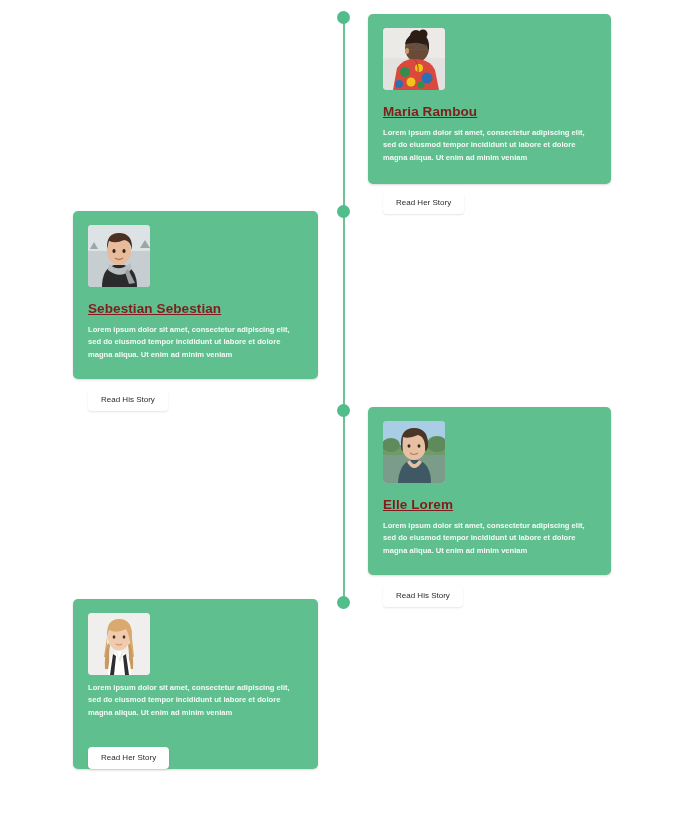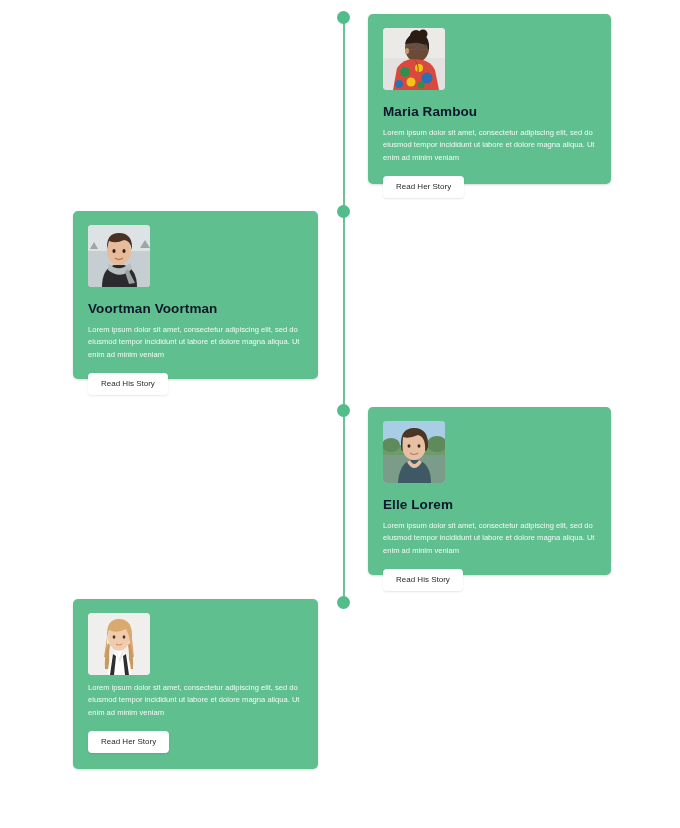--- a/index.html
+++ b/index.html
@@ -75,37 +75,38 @@
     overflow: hidden;
     position: relative;
     background: #dfdfe1;
   }
   .thumb svg { display: block; width: 62px; height: 62px; }
 
   .card h3 {
     margin: 14px 0 0 0;
     font-size: 13.5px;
     font-weight: bold;
-    color: #0f172a;
+    color: #7f1d1d;
     letter-spacing: 0.1px;
     line-height: 1.2;
+    text-decoration: underline;
   }
 
   .card p {
     margin: 7px 0 0 0;
     font-size: 7.6px;
     line-height: 1.62;
     color: #f2faf6;
     max-width: 212px;
-    font-weight: normal;
+    font-weight: bold;
   }
 
   .story-btn {
     display: inline-block;
-    margin-top: 12px;
+    margin-top: 28px;
     background: #ffffff;
     color: #2b2b2b;
     border: none;
     border-radius: 4px;
     padding: 7px 13px 7px 13px;
     font-size: 8px;
     font-family: "Liberation Sans", sans-serif;
     line-height: 1;
     cursor: pointer;
     box-shadow: 0 1px 2px rgba(0,0,0,0.10);
@@ -162,21 +163,21 @@
         <ellipse cx="31" cy="26" rx="12" ry="14" fill="#e8bb9b"></ellipse>
         <path d="M19 24 Q18 8 31 8 Q45 8 44 25 Q42 15 36 15 Q28 19 21 16 Z" fill="#4a3123"></path>
         <ellipse cx="26" cy="26" rx="1.6" ry="1.9" fill="#33241a"></ellipse>
         <ellipse cx="36" cy="26" rx="1.6" ry="1.9" fill="#33241a"></ellipse>
         <path d="M27 33 Q31 36 35 33" stroke="#b5785c" stroke-width="1.3" fill="none"></path>
         <path d="M14 62 Q14 44 26 40 L36 40 Q49 44 49 62 Z" fill="#2b2b2e"></path>
         <path d="M21 39 Q31 48 42 38 Q45 42 42 46 Q31 54 20 45 Z" fill="#b9bfc1"></path>
         <path d="M40 44 L47 58 L41 59 L37 47 Z" fill="#9ba2a4"></path>
       </svg>
     </div>
-    <h3>Voortman Voortman</h3>
+    <h3>Sebestian Sebestian</h3>
     <p>Lorem ipsum dolor sit amet, consectetur adipiscing elit, sed do eiusmod tempor incididunt ut labore et dolore magna aliqua. Ut enim ad minim veniam</p>
     <button class="story-btn">Read His Story</button>
   </div>
 
   <div class="card right c3">
     <div class="thumb">
       <svg viewBox="0 0 62 62" preserveAspectRatio="xMidYMid slice">
         <rect width="62" height="62" fill="#8fb9d6"></rect>
         <rect x="0" y="0" width="62" height="24" fill="#a9cde4"></rect>
         <rect x="0" y="24" width="62" height="12" fill="#6f9b6a"></rect>

